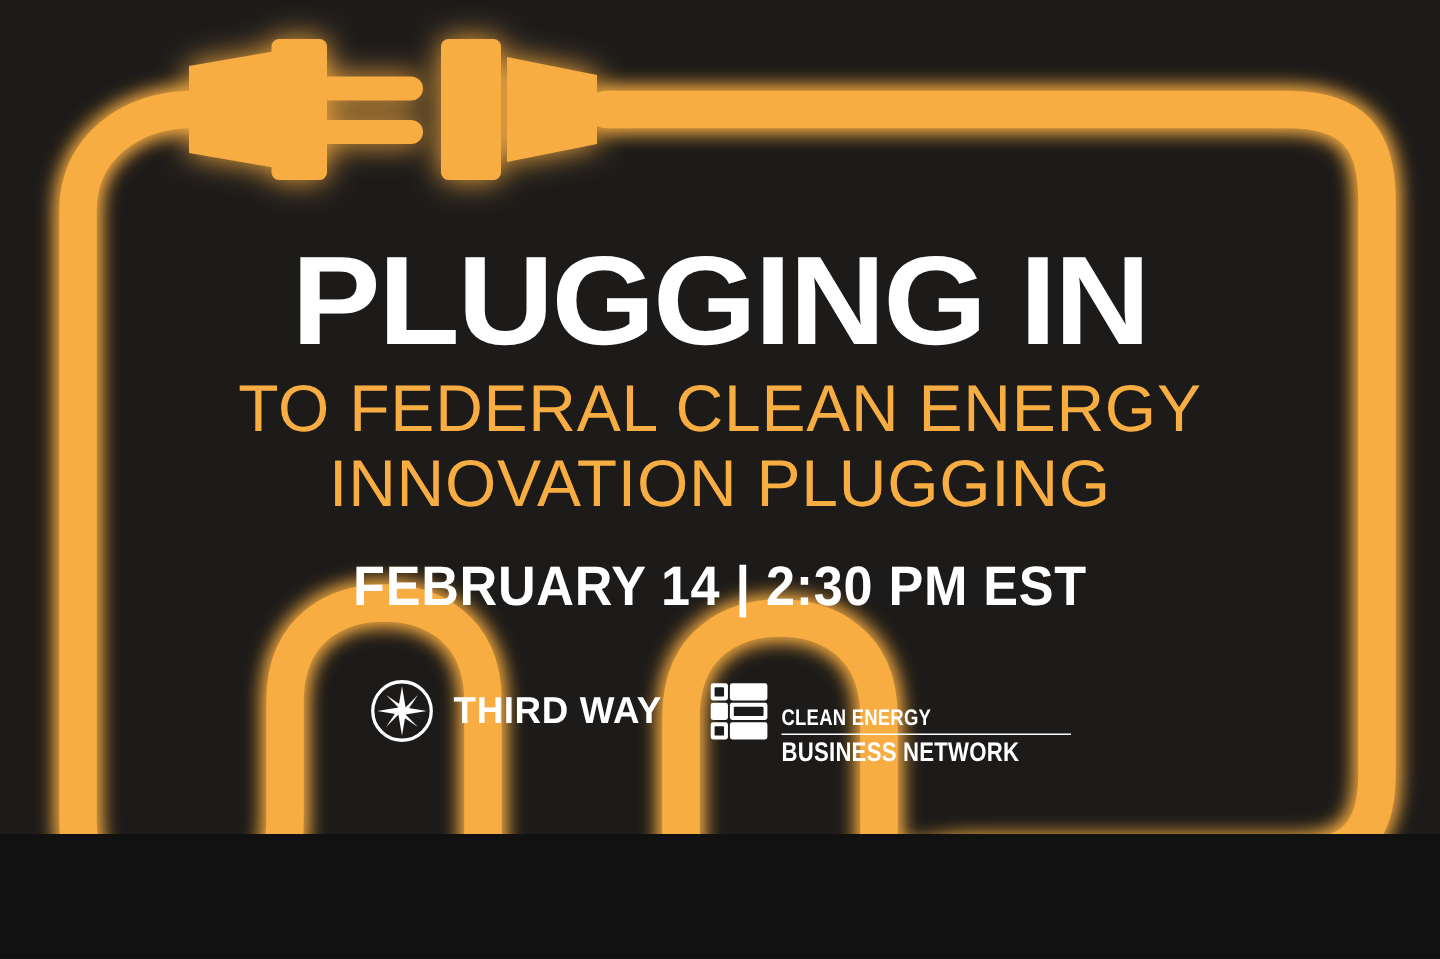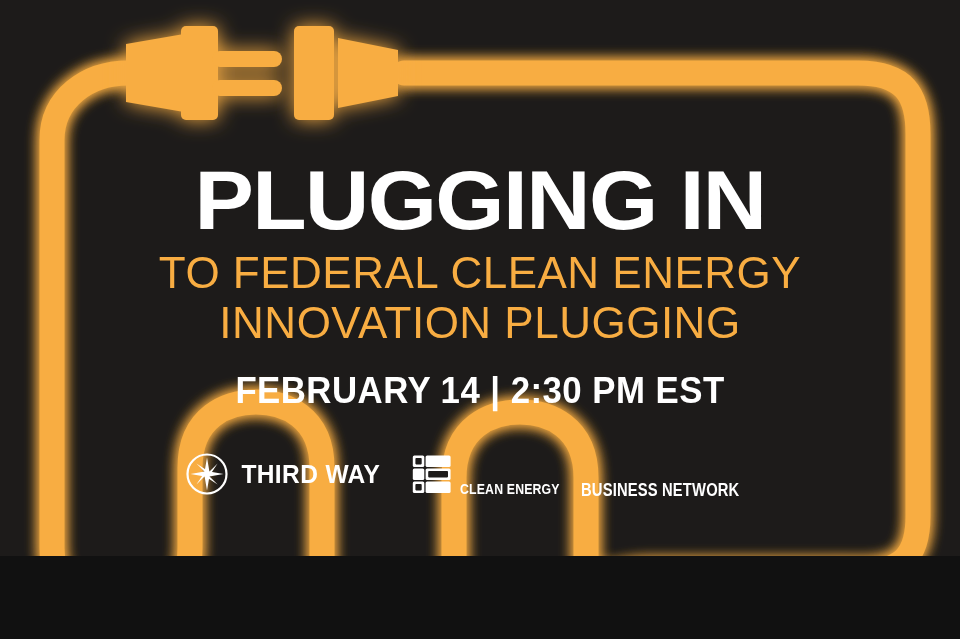--- a/index.html
+++ b/index.html
@@ -121,21 +121,21 @@
     align-items: center;
     gap: 7px;
   }
   .cebn-mark {
     width: 41px;
     height: 41px;
     flex: 0 0 41px;
   }
   .cebn-text {
     display: flex;
-    flex-direction: row;
+    flex-direction: column;
     justify-content: center;
     line-height: 1;
     margin-top: 32px;
   }
   .cebn-line {
     color: #ffffff;
     font-weight: 700;
     font-size: 16px;
     letter-spacing: 0.2px;
     transform: scaleX(0.82);

